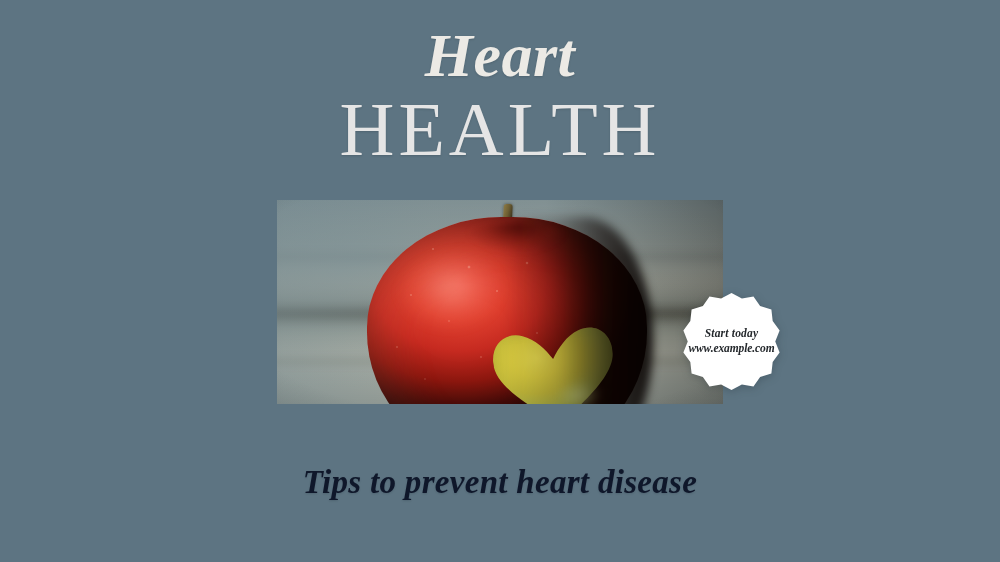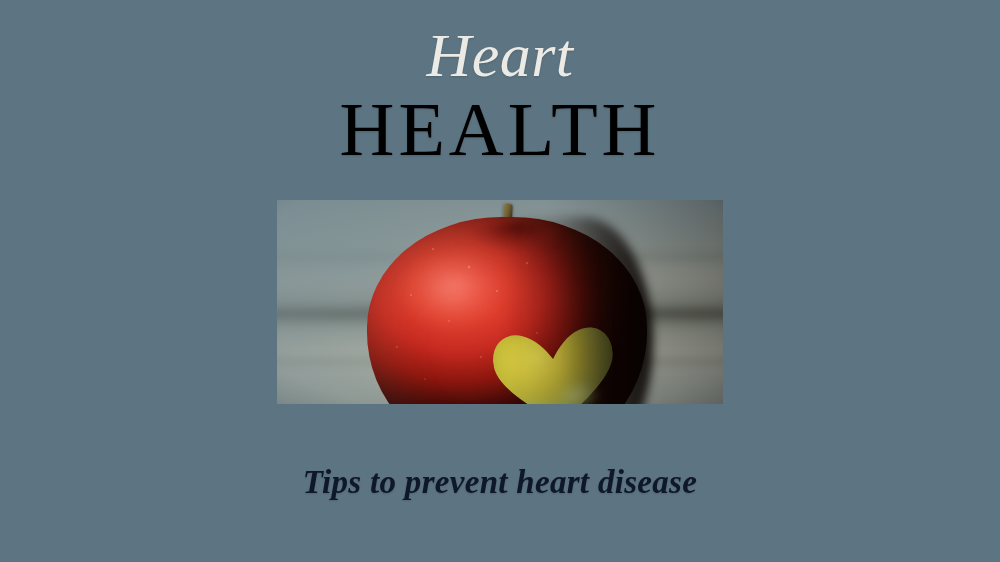--- a/index.html
+++ b/index.html
@@ -31,36 +31,36 @@
     top: 24px;
     width: 1000px;
     text-align: center;
     user-select: none;
   }
 
   .title-script {
     display: block;
     font-family: "Liberation Serif", "DejaVu Serif", serif;
     font-style: italic;
-    font-weight: 400;
+    font-weight: 700;
     font-size: 62px;
     line-height: 1.02;
     color: #eceae5;
     letter-spacing: 0.5px;
     text-shadow: 0 1px 2px rgba(30,45,55,0.22);
   }
 
   .title-main {
     display: block;
     font-family: "Liberation Serif", "DejaVu Serif", serif;
     font-style: normal;
     font-weight: 400;
     font-size: 76px;
     line-height: 1.06;
-    color: #000000;
+    color: #e5e5e5;
     letter-spacing: 4px;
     margin-top: 2px;
     text-shadow: 0 1px 2px rgba(30,45,55,0.22);
   }
 
   
   .photo-frame {
     position: absolute;
     left: 277px;
     top: 200px;
@@ -365,16 +365,32 @@
           </div>
 
           <div class="apple-shadow-right"></div>
         </div>
       </div>
 
       <div class="photo-vignette"></div>
     </div>
   </div>
 
+  <div class="badge">
+    <svg class="badge-svg" viewBox="0 0 100 100">
+      <path fill="#ffffff" d="
+        M50,2
+        L60.5,7.6 L72.2,5.6 L78.9,15.2 L90.3,18.6 L91.6,30.4 L98.6,40
+        L94.2,51 L98.6,62 L91.6,71.6 L90.3,83.4 L78.9,86.8 L72.2,96.4
+        L60.5,94.4 L50,100 L39.5,94.4 L27.8,96.4 L21.1,86.8 L9.7,83.4
+        L8.4,71.6 L1.4,62 L5.8,51 L1.4,40 L8.4,30.4 L9.7,18.6 L21.1,15.2
+        L27.8,5.6 L39.5,7.6 Z"></path>
+      <circle cx="50" cy="51" r="42" fill="#ffffff"></circle>
+    </svg>
+    <div class="badge-text">
+      <span class="badge-line-1">Start today</span>
+      <span class="badge-line-2">www.example.com</span>
+    </div>
+  </div>
 
   <div class="subtitle">Tips to prevent heart disease</div>
 
 </div>
 
 </body></html>

